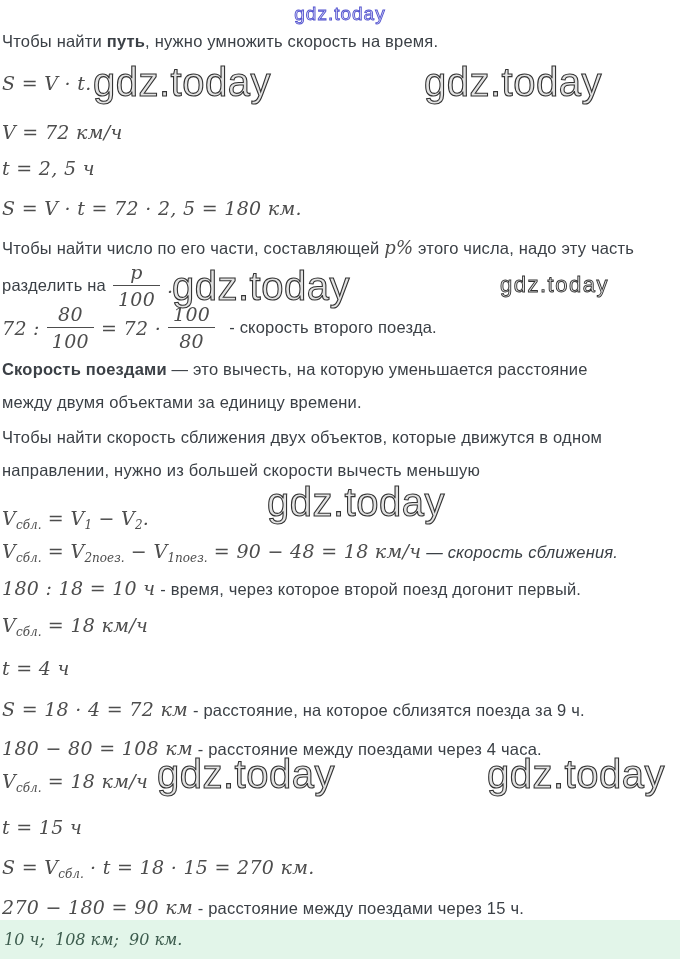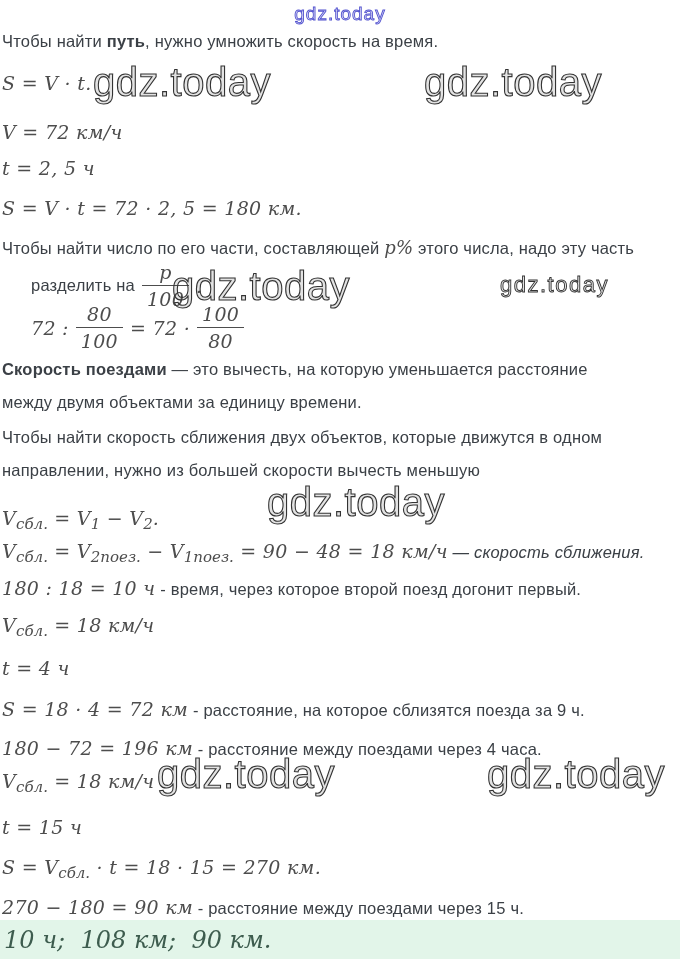--- a/index.html
+++ b/index.html
@@ -3,36 +3,36 @@
 <meta charset="utf-8">
 <style>
   * { margin:0; padding:0; box-sizing:border-box; }
   html,body { width:680px; height:959px; overflow:hidden; }
   body { position:relative; background:#ffffff; font-family:"Liberation Sans",sans-serif; }
   .line { position:absolute; left:2px; white-space:nowrap; }
   .sans { font-family:"Liberation Sans",sans-serif; font-size:16.5px; color:#3b4046; letter-spacing:0.2px; }
   .b { font-weight:700; }
   .math { font-family:"DejaVu Serif",serif; font-style:italic; font-size:19px; color:#4d4d4d; letter-spacing:0.3px; }
   .mathp { font-family:"DejaVu Serif",serif; font-style:italic; font-size:18px; color:#4d4d4d; }
-  .sub { font-size:15px; vertical-align:-4px; letter-spacing:0; }
+  .sub { font-size:12px; vertical-align:-4px; letter-spacing:0; }
   .wm { position:absolute; font-family:"Liberation Sans",sans-serif; white-space:nowrap;
         color:rgba(60,60,60,0.14); -webkit-text-stroke:1.1px #333333; letter-spacing:0.5px; }
   .wm-40 { font-size:40px; }
   .wm-22 { font-size:22px; letter-spacing:1.5px; -webkit-text-stroke:0.9px #333333; }
   .wm-top { position:absolute; left:0; right:0; text-align:center; font-size:19px; letter-spacing:1px;
             font-family:"Liberation Sans",sans-serif;
             color:rgba(83,83,207,0.2); -webkit-text-stroke:0.9px #5353cf; }
-  .fracline { display:flex; align-items:center;margin-left:29px; }
+  .fracline { display:flex; align-items:center; }
   .frac { display:inline-block; text-align:center; margin:0 7px; }
   .frac .num { display:block; padding:0 5px 2px; border-bottom:1.4px solid #4d4d4d; }
   .frac .den { display:block; padding:2px 5px 0; }
   .descflex { margin-left:7px; }
   .answer-band { position:absolute; top:920px; left:0; width:680px; height:39px;
                  background:#e2f5e9; display:flex; align-items:center; padding-left:4px; }
-  .answer-text { font-family:"DejaVu Serif",serif; font-style:italic; font-size:24px;
+  .answer-text { font-family:"DejaVu Serif",serif; font-style:italic; font-size:16px;
                  color:#3d5c4e; white-space:pre; }
 </style>
 </head>
 <body>
 
 <div class="wm-top" style="top:3px">gdz.today</div>
 
 <div class="line sans" style="top:32px"><span>Чтобы найти </span><span class="b">путь</span><span>, нужно умножить скорость на время.</span></div>
 
 <div class="line math" style="top:72px">S = V · t.</div>
@@ -60,20 +60,21 @@
   <span class="math">72 :</span>
   <span class="frac math">
       <span class="num">80</span>
       <span class="den">100</span>
     </span>
   <span class="math">= 72 ·</span>
   <span class="frac math">
       <span class="num">100</span>
       <span class="den">80</span>
     </span>
+  <span class="sans descflex">- скорость второго поезда.</span>
 </div>
 
 <div class="line sans" style="top:360px"><span class="b">Скорость поездами</span><span> — это вычесть, на которую уменьшается расстояние</span></div>
 <div class="line sans" style="top:393px">между двумя объектами за единицу времени.</div>
 
 <div class="line sans" style="top:428px">Чтобы найти скорость сближения двух объектов, которые движутся в одном</div>
 <div class="line sans" style="top:461px">направлении, нужно из большей скорости вычесть меньшую</div>
 
 <div class="wm wm-40" style="left:267px; top:480px">gdz.today</div>
 
@@ -82,21 +83,21 @@
 <div class="line math" style="top:540px"><span>V</span><span class="sub">сбл.</span><span> = V</span><span class="sub">2поез.</span><span> − V</span><span class="sub">1поез.</span><span> = 90 − 48 = 18 км/ч</span><span class="sans"> — скорость сближения.</span></div>
 
 <div class="line" style="top:577px"><span class="math">180 : 18 = 10 ч</span><span class="sans"> - время, через которое второй поезд догонит первый.</span></div>
 
 <div class="line math" style="top:614px"><span>V</span><span class="sub">сбл.</span><span> = 18 км/ч</span></div>
 
 <div class="line math" style="top:657px">t = 4 ч</div>
 
 <div class="line" style="top:698px"><span class="math">S = 18 · 4 = 72 км</span><span class="sans"> - расстояние, на которое сблизятся поезда за 9 ч.</span></div>
 
-<div class="line" style="top:737px"><span class="math">180 − 72 = 196 км</span><span class="sans"> - расстояние между поездами через 4 часа.</span></div>
+<div class="line" style="top:737px"><span class="math">180 − 80 = 108 км</span><span class="sans"> - расстояние между поездами через 4 часа.</span></div>
 
 <div class="line math" style="top:770px"><span>V</span><span class="sub">сбл.</span><span> = 18 км/ч</span></div>
 <div class="wm wm-40" style="left:157px; top:752px">gdz.today</div>
 <div class="wm wm-40" style="left:487px; top:752px">gdz.today</div>
 
 <div class="line math" style="top:816px">t = 15 ч</div>
 
 <div class="line math" style="top:856px"><span>S = </span><span>V</span><span class="sub">сбл.</span><span> · t = 18 · 15 = 270 км.</span></div>
 
 <div class="line" style="top:896px"><span class="math">270 − 180 = 90 км</span><span class="sans"> - расстояние между поездами через 15 ч.</span></div>

